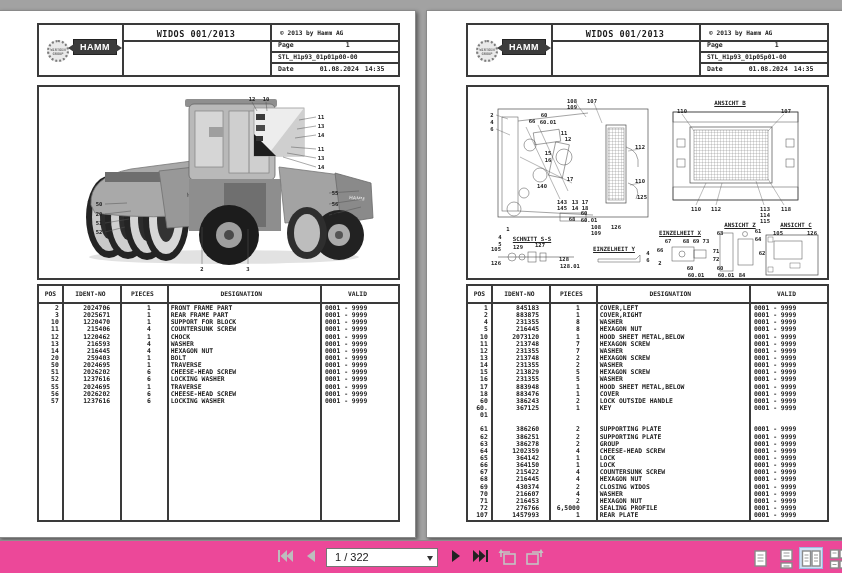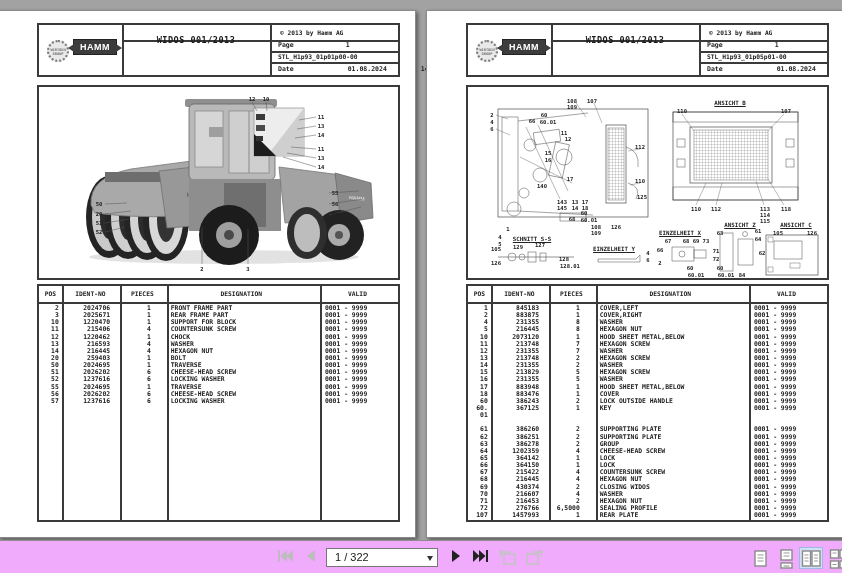--- a/index.html
+++ b/index.html
@@ -23,29 +23,29 @@
   .hdr .logos { position:absolute; left:0; top:0; width:83px; height:100%; }
   .seal { position:absolute; left:8px; top:15px; width:22px; height:22px; border-radius:50%;
           border:2px dotted #7c7c7c; background:#e9e9e9; color:#6f6f6f;
           font-size:3.6px; font-weight:bold; text-align:center; line-height:1.15; padding-top:6px; }
   .hammlogo { position:absolute; left:34px; top:14px; width:44px; height:16px; background:#3c3c3c;
           border:1px solid #222; color:#fff; text-align:center; font-size:9px; line-height:14px;
           font-family:"Liberation Sans",sans-serif; font-weight:bold; letter-spacing:.5px; }
   .hammlogo:before, .hammlogo:after { content:""; position:absolute; top:4px; border-style:solid; }
   .hammlogo:before { left:-6px; border-width:4px 6px 4px 0; border-color:transparent #3c3c3c transparent transparent; }
   .hammlogo:after  { right:-6px; border-width:4px 0 4px 6px; border-color:transparent transparent transparent #3c3c3c; }
-  .doc-title { position:absolute; left:83px; top:8px; width:148px; height:15px; text-align:center;
+  .doc-title { position:absolute; left:83px; top:2px; width:148px; height:15px; text-align:center;
                font-size:8.5px; line-height:15px; letter-spacing:.5px; }
   .sec-title { position:absolute; left:83px; top:17px; width:148px; text-align:center;
                font-size:6.8px; line-height:8.5px; white-space:pre-line; }
   .copy      { position:absolute; left:235px; top:0;  width:128px; height:15px; font-size:6.2px; line-height:15px; padding-left:6px; }
   .rowPage   { position:absolute; left:235px; top:15px; width:128px; height:11px; font-size:6.5px; line-height:11px; padding-left:4px; }
   .rowPage .v{ padding-left:52px; }
   .rowCode   { position:absolute; left:235px; top:26px; width:128px; height:11px; font-size:6.3px; line-height:11px; padding-left:4px; }
-  .rowDate   { position:absolute; left:235px; top:37px; width:128px; height:15px; font-size:6.5px; line-height:15px; padding-left:4px; display:flex;gap:28px; }
+  .rowDate   { position:absolute; left:235px; top:37px; width:128px; height:15px; font-size:6.5px; line-height:15px; padding-left:4px; display:flex; }
   .rowDate .d1 { margin-left:26px; } .rowDate .d2 { margin-left:6px; }
 
   
   .fig { position:relative; width:363px; height:195px; border:2px solid #3a3a3a; margin-top:8px; background:#fff; overflow:hidden; }
   .fig svg { position:absolute; left:0; top:0; }
   .callout { position:absolute; transform:translate(-50%,-50%); font-size:5.5px; line-height:6px;
              white-space:nowrap; font-family:"DejaVu Sans Mono",monospace; font-weight:bold; color:#222; }
   .callout.ul { text-decoration:underline; font-size:5.8px; }
 
   
@@ -58,21 +58,21 @@
   .trow { display:flex; height:7.15px; font-size:6.4px; line-height:7.15px; }
   .cell { display:block; overflow:hidden; white-space:nowrap; }
   .c0 { width:23px;  text-align:right; padding-right:3px; }
   .c1 { width:58px;  text-align:right; padding-right:9px; }
   .c2 { width:47px;  text-align:right; padding-right:15px; }
   .c3 { width:153px; text-align:left;  padding-left:5px; }
   .c4 { width:82px;  text-align:left;  padding-left:8px; }
   .w0 { width:23px; } .w1 { width:58px; } .w2 { width:47px; } .w3 { width:153px; } .w4 { width:82px; }
 
   
-  .toolbar { position:absolute; left:0; right:0; bottom:0; height:33px; background:#f0abfc;
+  .toolbar { position:absolute; left:0; right:0; bottom:0; height:33px; background:#ec4899;
              border-top:1px solid #8d8d8d; }
   .tbtn { position:absolute; top:7px; width:20px; height:19px; border:none; background:transparent; padding:0; cursor:default; }
   .combo { position:absolute; left:326px; top:7px; width:112px; height:19px; background:#fff;
            border:1px solid #767676; font-size:11px; color:#1a1a1a; line-height:17px; padding-left:8px; }
   .combo .arr { position:absolute; right:4px; top:7px; width:0; height:0;
                 border-left:3.5px solid transparent; border-right:3.5px solid transparent; border-top:5px solid #333; }
   .layoutbtn { position:absolute; top:6px; width:24px; height:22px; border:1px solid transparent; background:transparent; padding:1px; }
   .layoutbtn.sel { background:#cfe0f5; border:1px solid #9dbbe0; }
 </style>
 </head>

